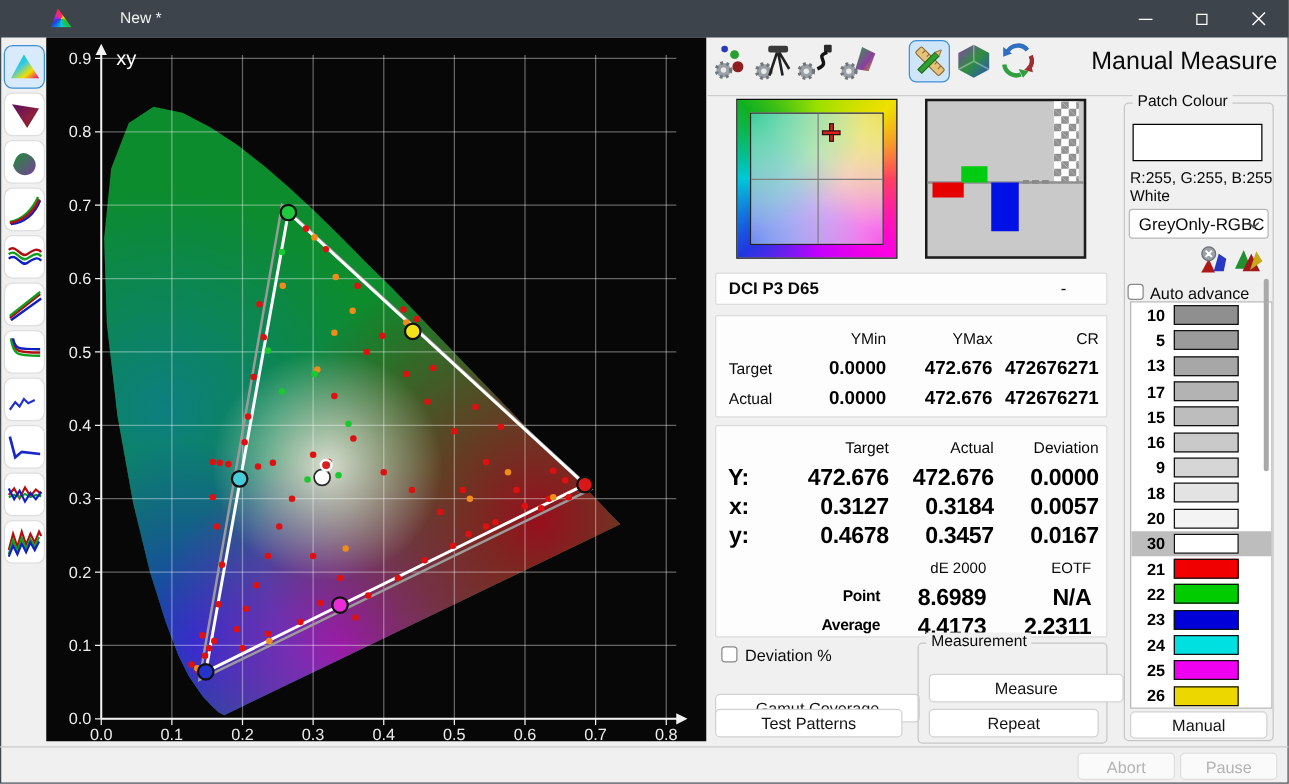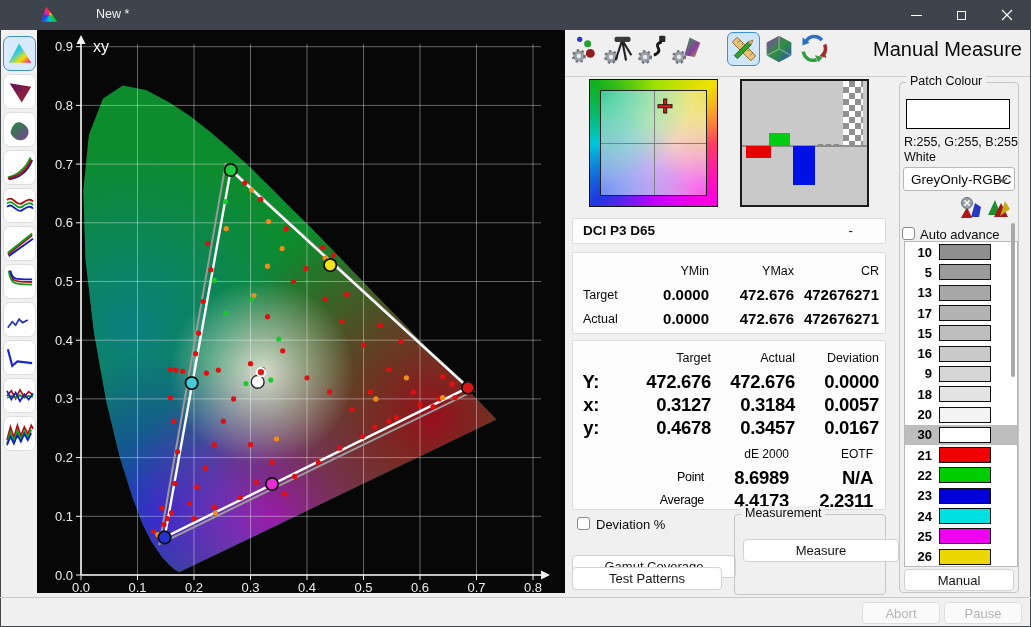--- a/index.html
+++ b/index.html
@@ -64,21 +64,21 @@
   .mbox{left:572px;top:340px;width:314px;height:170px;padding:6px 8px 0 0;}
   .mrow{display:grid;grid-template-columns:26px 112px 84px 84px;height:23px;line-height:23px;}
   .mrow span{text-align:right;}
   .mhead span{font-size:12.5px;color:#0a0a0a;}
   .mval span{font-size:18.5px;font-weight:bold;color:#000;letter-spacing:-0.3px;}
   .drow{display:grid;grid-template-columns:131px 85px 84px;height:23px;line-height:23px;}
   .drow span{text-align:right;}
   .dhead{margin-top:4px;}
   .dhead span{font-size:12px;color:#0a0a0a;}
   .dval span{font-size:18.5px;font-weight:bold;color:#000;letter-spacing:-0.3px;}
-  .dval span:first-child{font-size:12.5px;font-weight:normal;}
+  .dval span:first-child{font-size:12.5px;font-weight:bold;}
   
   .btn{position:absolute;background:#fff;border:1px solid #d2d2d2;border-radius:4px;font-size:13px;color:#141414;
        display:flex;align-items:center;justify-content:center;}
   .group{position:absolute;border:1px solid #c6c6c6;border-radius:4px;}
   .legend{position:absolute;top:-9px;left:6px;background:#f0f0f0;padding:0 4px;font-size:12.5px;color:#0a0a0a;}
   .cb{position:absolute;width:13px;height:13px;border:1px solid #8a8a8a;border-radius:3px;background:#fff;}
   .cblabel{position:absolute;font-size:13px;color:#0a0a0a;}
   
   .pswatch-big{position:absolute;left:6px;top:16px;width:104px;height:30px;border:1.5px solid #000;}
   .ptext{position:absolute;left:4px;font-size:12.5px;color:#0a0a0a;}
@@ -573,20 +573,21 @@
   </div>
 
   <div class="cb" style="left:577px;top:517px"></div>
   <div class="cblabel" style="left:596px;top:517px">Deviation %</div>
   <div class="btn" style="left:572px;top:555px;width:164px;height:23px">Gamut Coverage</div>
   <div class="btn" style="left:572px;top:567px;width:150px;height:23px">Test Patterns</div>
 
   <div class="group" style="left:734px;top:514px;width:152px;height:81px">
     <span class="legend">Measurement</span>
     <div class="btn" style="left:8px;top:24px;width:156px;height:23px">Measure</div>
+    <div class="btn" style="left:8px;top:52px;width:136px;height:23px">Repeat</div>
   </div>
 
   <div class="group" style="left:899px;top:82px;width:120px;height:511px">
     <span class="legend">Patch Colour</span>
     <div class="pswatch-big" id="big-swatch" style="background: rgb(255, 255, 255);"></div>
     <div class="ptext" style="top:52px">R:255, G:255, B:255</div>
     <div class="ptext" style="top:67px">White</div>
     <div class="dropdown">
       <span>GreyOnly-RGBC</span>
       <svg class="dd-chev" width="10" height="6" viewBox="0 0 10 6">

